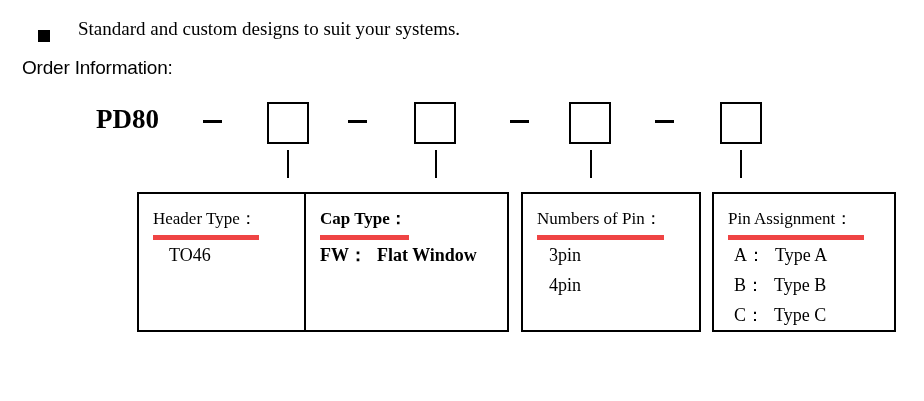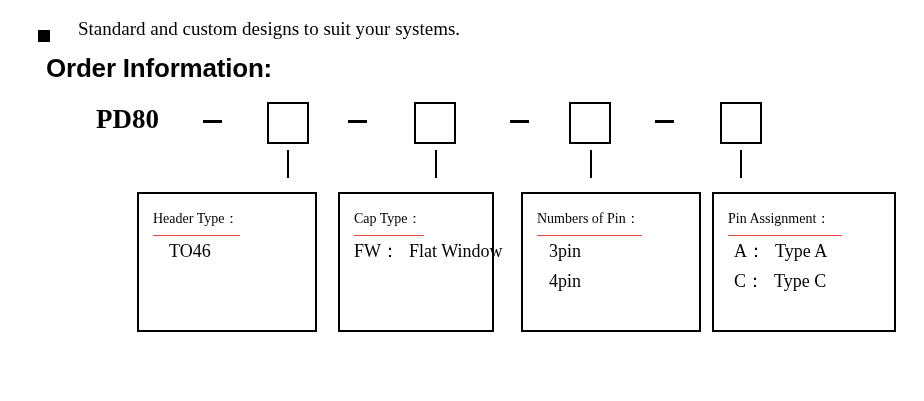--- a/index.html
+++ b/index.html
@@ -36,25 +36,25 @@
     margin-left: 28px;
     font-family: "Liberation Serif", "DejaVu Serif", serif;
     font-size: 19px;
     line-height: 26px;
     white-space: nowrap;
   }
 
   
   .section-heading {
     position: absolute;
-    left: 46px;
+    left: 22px;
     top: 52px;
     font-family: "Liberation Sans", "DejaVu Sans", sans-serif;
-    font-weight: bold;
-    font-size: 26px;
+    font-weight: normal;
+    font-size: 19px;
     line-height: 32px;
     letter-spacing: -0.2px;
     white-space: nowrap;
   }
 
   
   .code-row { position: absolute; left: 0; top: 0; width: 836px; height: 180px; }
 
   .part-number {
     position: absolute;
@@ -109,31 +109,31 @@
   .legend-box {
     position: absolute;
     top: 192px;
     height: 140px;
     border: 2px solid #000000;
     box-sizing: border-box;
     background: #ffffff;
     padding: 10px 0 0 14px;
   }
   .legend-box.b1 { left: 137px; width: 180px; }
-  .legend-box.b2 { left: 338px; width: 156px; }
+  .legend-box.b2 { left: 304px; width: 205px; font-weight: bold; }
   .legend-box.b3 { left: 521px; width: 180px; }
   .legend-box.b4 { left: 712px; width: 184px; }
 
   .legend-title {
     font-family: "Liberation Serif", "DejaVu Serif", serif;
-    font-size: 14px;
+    font-size: 17px;
     line-height: 30px;
     white-space: nowrap;
     display: inline-block;
-    border-bottom: 1px solid #ef4444;
+    border-bottom: 5px solid #ef4444;
     padding-bottom: 1px;
   }
   .legend-title .colon { letter-spacing: 2px; }
   .legend-title.trailing { padding-right: 10px; }
 
   .legend-line {
     font-family: "Liberation Serif", "DejaVu Serif", serif;
     font-size: 18px;
     line-height: 30px;
     white-space: nowrap;
@@ -189,14 +189,15 @@
 
 <div class="legend-box b3">
   <div class="legend-title"><span>Numbers of Pin</span><span class="colon">：</span></div>
   <div class="legend-line"><span class="val" style="margin-left:12px">3pin</span></div>
   <div class="legend-line"><span class="val" style="margin-left:12px">4pin</span></div>
 </div>
 
 <div class="legend-box b4">
   <div class="legend-title trailing"><span>Pin Assignment</span><span class="colon">：</span></div>
   <div class="legend-line indent"><span class="key">A</span><span class="key-colon">：</span><span class="val">Type A</span></div>
+  <div class="legend-line indent"><span class="key">B</span><span class="key-colon">：</span><span class="val">Type B</span></div>
   <div class="legend-line indent"><span class="key">C</span><span class="key-colon">：</span><span class="val">Type C</span></div>
 </div>
 
 </body></html>

